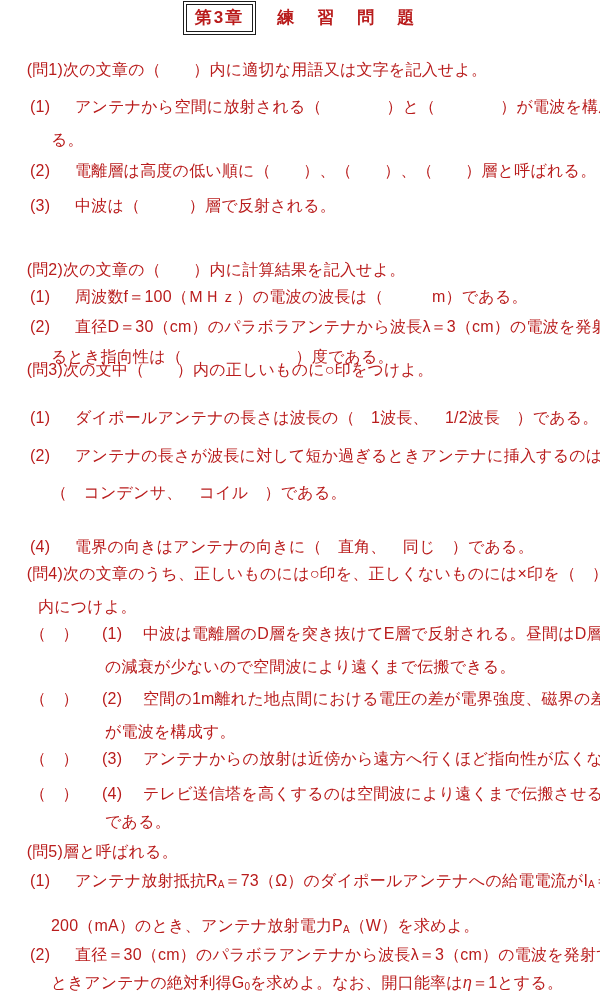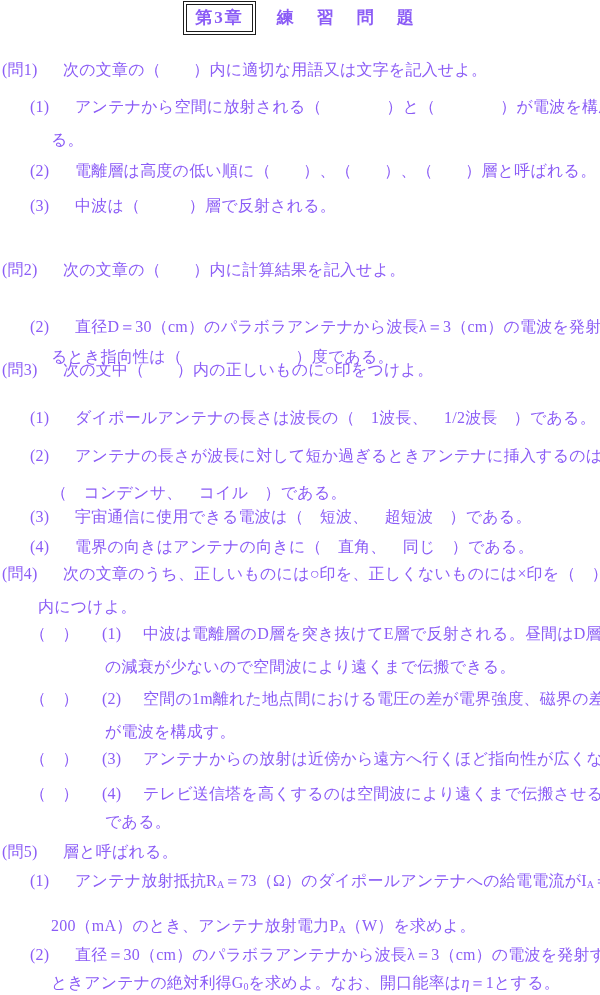--- a/index.html
+++ b/index.html
@@ -1,40 +1,40 @@
 <!DOCTYPE html>
 <html lang="ja"><head>
 <meta charset="utf-8">
 <style>
   html,body{margin:0;padding:0;background:#ffffff;}
   .page{
     position:relative;
     width:600px;
     height:995px;
     background:#ffffff;
-    color:#8b5cf6;
-    font-family:Liberation Serif, serif;
+    color:#b91c1c;
+    font-family:Liberation Sans, sans-serif;
     font-size:16px;
     overflow:hidden;
   }
   .ln{
     position:absolute;
     white-space:pre;
     line-height:20px;
     letter-spacing:0.2px;
   }
   
   .xh  {left:2px;}   
   .xhc {left:38px;}  
   .xi  {left:30px;}  
   .xic {left:51px;}  
   .xpc {left:105px;} 
   
   .mk{display:inline-block;}
-  .mk-h  {width:61px;}
+  .mk-h  {width:61px;text-align:right;}
   .mk-i  {width:45px;}
   .mk-ans{width:72px;}
   .mk-num{width:41px;}
   
   .sb{font-size:10px;vertical-align:-2px;letter-spacing:0;}
   .it{font-style:italic;}
   
   .titlebar{
     position:absolute;
     top:4px;left:0;width:100%;
@@ -69,28 +69,28 @@
     <span class="heading">練　習　問　題</span>
   </div>
 
   <div class="ln xh" style="top:60px"><span class="mk mk-h">(問1)</span><span>次の文章の（　　）内に適切な用語又は文字を記入せよ。</span></div>
   <div class="ln xi" style="top:97px"><span class="mk mk-i">(1)</span><span>アンテナから空間に放射される（　　　　）と（　　　　）が電波を構成す</span></div>
   <div class="ln xic" style="top:130px">る。</div>
   <div class="ln xi" style="top:161px"><span class="mk mk-i">(2)</span><span>電離層は高度の低い順に（　　）、（　　）、（　　）層と呼ばれる。</span></div>
   <div class="ln xi" style="top:196px"><span class="mk mk-i">(3)</span><span>中波は（　　　）層で反射される。</span></div>
 
   <div class="ln xh" style="top:260px"><span class="mk mk-h">(問2)</span><span>次の文章の（　　）内に計算結果を記入せよ。</span></div>
+  <div class="ln xi" style="top:287px"><span class="mk mk-i">(1)</span><span>周波数f＝100（ＭＨｚ）の電波の波長は（　　　m）である。</span></div>
   <div class="ln xi" style="top:317px"><span class="mk mk-i">(2)</span><span>直径D＝30（cm）のパラボラアンテナから波長λ＝3（cm）の電波を発射す</span></div>
   <div class="ln xic" style="top:347px">るとき指向性は（　　　　　　　）度である。</div>
 
   <div class="ln xh" style="top:360px"><span class="mk mk-h">(問3)</span><span>次の文中（　　）内の正しいものに○印をつけよ。</span></div>
   <div class="ln xi" style="top:408px"><span class="mk mk-i">(1)</span><span>ダイポールアンテナの長さは波長の（　1波長、　1/2波長　）である。</span></div>
   <div class="ln xi" style="top:446px"><span class="mk mk-i">(2)</span><span>アンテナの長さが波長に対して短か過ぎるときアンテナに挿入するのは</span></div>
   <div class="ln xic" style="top:483px">（　コンデンサ、　コイル　）である。</div>
-  <div class="ln xi" style="top:507px"><span class="mk mk-i">(3)</span><span>宇宙通信に使用できる電波は（　短波、　超短波　）である。</span></div>
   <div class="ln xi" style="top:537px"><span class="mk mk-i">(4)</span><span>電界の向きはアンテナの向きに（　直角、　同じ　）である。</span></div>
 
   <div class="ln xh" style="top:564px"><span class="mk mk-h">(問4)</span><span>次の文章のうち、正しいものには○印を、正しくないものには×印を（　）</span></div>
   <div class="ln xhc" style="top:597px">内につけよ。</div>
   <div class="ln xi" style="top:624px"><span class="mk mk-ans">（　）</span><span class="mk mk-num">(1)</span><span>中波は電離層のD層を突き抜けてE層で反射される。昼間はD層中</span></div>
   <div class="ln xpc" style="top:657px">の減衰が少ないので空間波により遠くまで伝搬できる。</div>
   <div class="ln xi" style="top:689px"><span class="mk mk-ans">（　）</span><span class="mk mk-num">(2)</span><span>空間の1m離れた地点間における電圧の差が電界強度、磁界の差が</span></div>
   <div class="ln xpc" style="top:722px">が電波を構成す。</div>
   <div class="ln xi" style="top:749px"><span class="mk mk-ans">（　）</span><span class="mk mk-num">(3)</span><span>アンテナからの放射は近傍から遠方へ行くほど指向性が広くなる。</span></div>
   <div class="ln xi" style="top:784px"><span class="mk mk-ans">（　）</span><span class="mk mk-num">(4)</span><span>テレビ送信塔を高くするのは空間波により遠くまで伝搬させるため</span></div>

